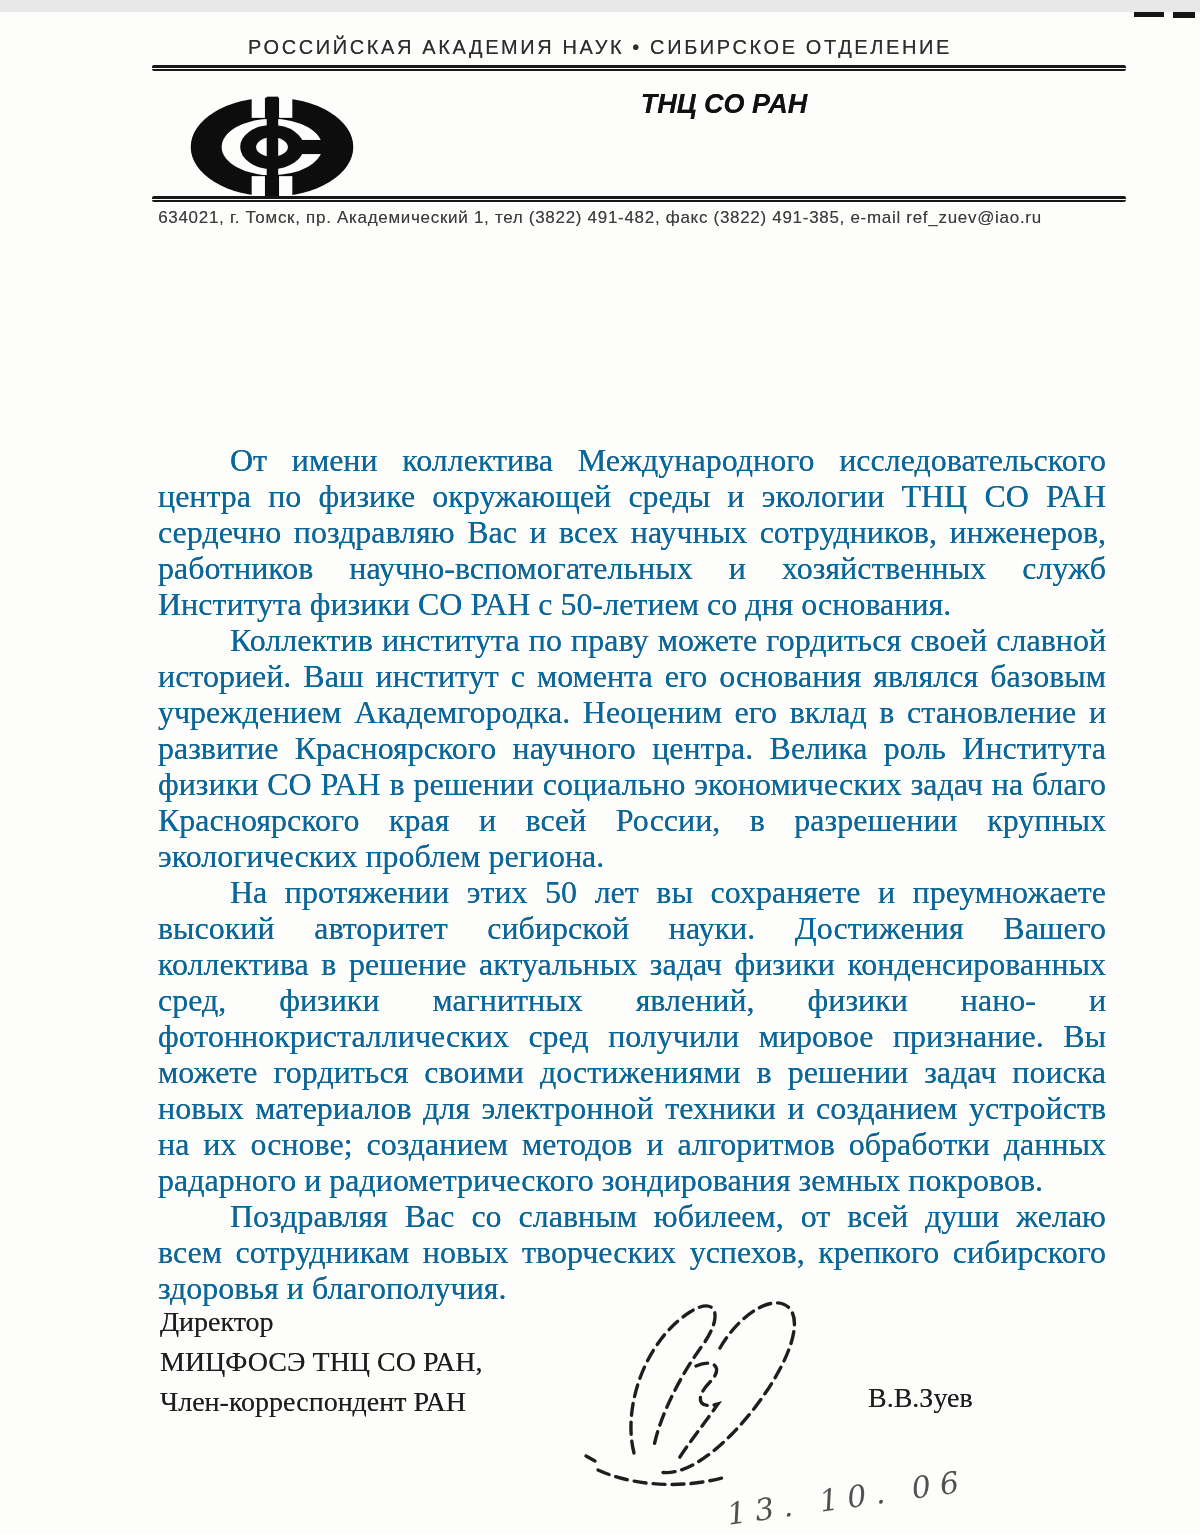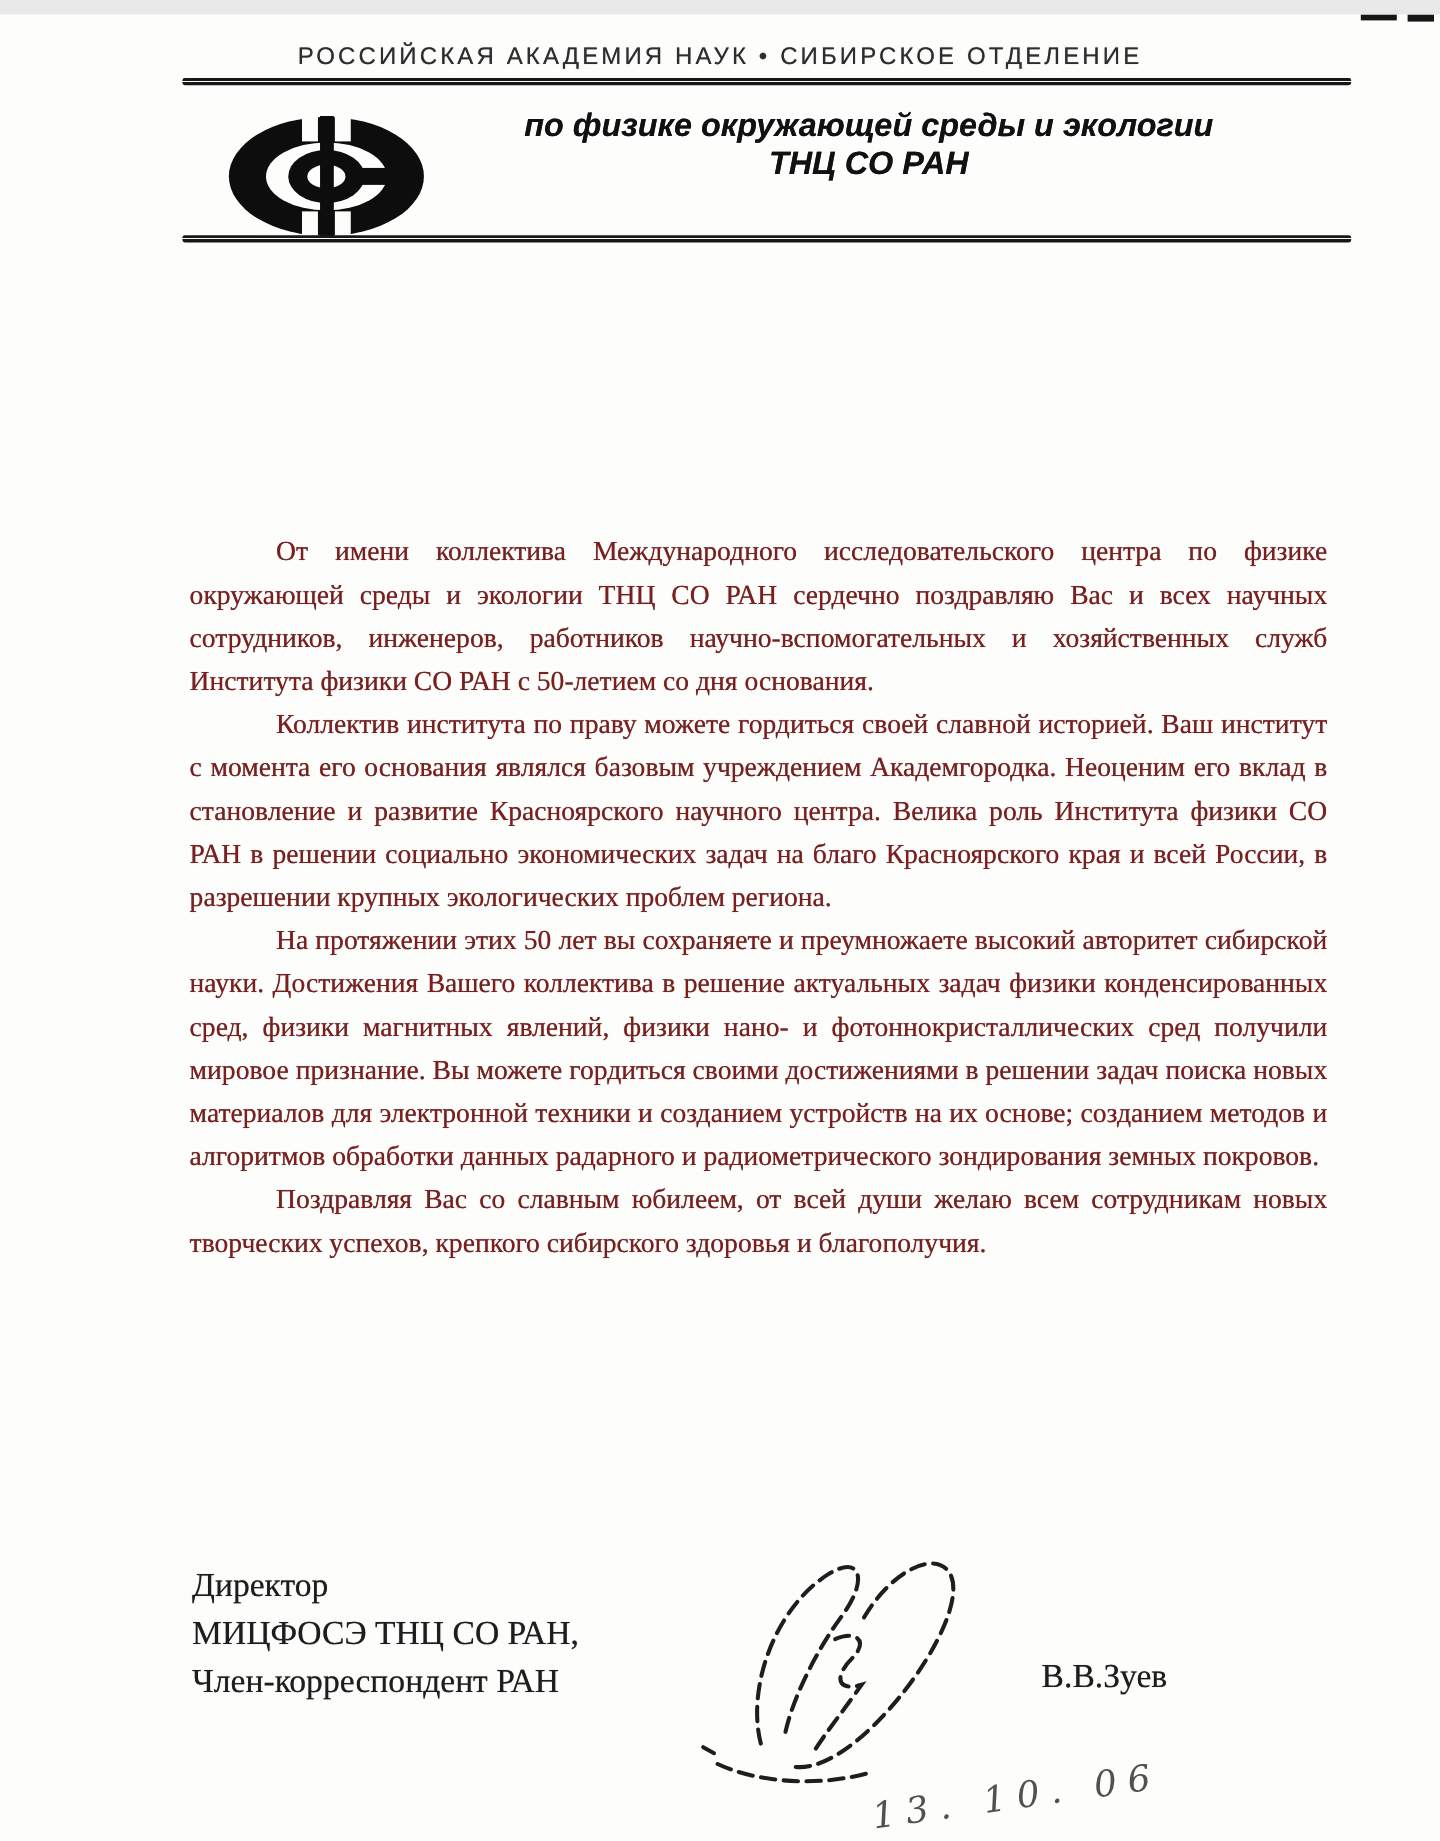--- a/index.html
+++ b/index.html
@@ -83,24 +83,24 @@
     position: absolute;
     top: 366px; left: 158px; width: 948px;
     text-align: center;
     font-size: 28px;
     color: #1d1d1d;
     text-shadow: 0 0 0.6px rgba(25,25,25,0.75);
   }
   .body-text {
     position: absolute;
     top: 430px; left: 158px; width: 948px;
-    font-size: 23px;
+    font-size: 32px;
     line-height: 36px;
     text-align: justify;
-    color: #7f1d1d;
+    color: #0369a1;
   }
   .body-text p {
     margin: 0;
     text-indent: 72px;
     text-shadow: 0 0 0.6px rgba(25,25,25,0.75);
   }
 
   
   .signoff {
     position: absolute;
@@ -159,25 +159,25 @@
       <rect x="72" y="93" width="15" height="27" fill="#fdfdfc"></rect>
       <rect x="103" y="93" width="15" height="27" fill="#fdfdfc"></rect>
       <rect x="120" y="52" width="40" height="16" fill="#0d0d0d"></rect>
       <ellipse cx="95" cy="60" rx="36" ry="25" fill="#0d0d0d"></ellipse>
       <ellipse cx="95" cy="60" rx="18" ry="11" fill="#fdfdfc"></ellipse>
       <rect x="89" y="3" width="13" height="114" fill="#0d0d0d"></rect>
     </svg>
   </div>
 
   <div class="org-name">
-    <div>по физике окружающей среды и экологии</div>
     <div>ТНЦ СО РАН</div>
   </div>
 
   <div class="rule rule-mid"></div>
+  <div class="contact-line">634021, г. Томск, пр. Академический 1, тел (3822) 491-482, факс (3822) 491-385, e-mail ref_zuev@iao.ru</div>
 
 
 
   <div class="body-text">
     <p>От имени коллектива Международного исследовательского центра по физике окружающей среды и экологии ТНЦ СО РАН сердечно поздравляю Вас и всех научных сотрудников, инженеров, работников научно-вспомогательных и хозяйственных служб Института физики СО РАН с 50-летием со дня основания.</p>
     <p>Коллектив института по праву можете гордиться своей славной историей. Ваш институт с момента его основания являлся базовым учреждением Академгородка. Неоценим его вклад в становление и развитие Красноярского научного центра. Велика роль Института физики СО РАН в решении социально экономических задач на благо Красноярского края и всей России, в разрешении крупных экологических проблем региона.</p>
     <p>На протяжении этих 50 лет вы сохраняете и преумножаете высокий авторитет сибирской науки. Достижения Вашего коллектива в решение актуальных задач физики конденсированных сред, физики магнитных явлений, физики нано- и фотоннокристаллических сред получили мировое признание. Вы можете гордиться своими достижениями в решении задач поиска новых материалов для электронной техники и созданием устройств на их основе; созданием методов и алгоритмов обработки данных радарного и радиометрического зондирования земных покровов.</p>
     <p>Поздравляя Вас со славным юбилеем, от всей души желаю всем сотрудникам новых творческих успехов, крепкого сибирского здоровья и благополучия.</p>
   </div>
 

